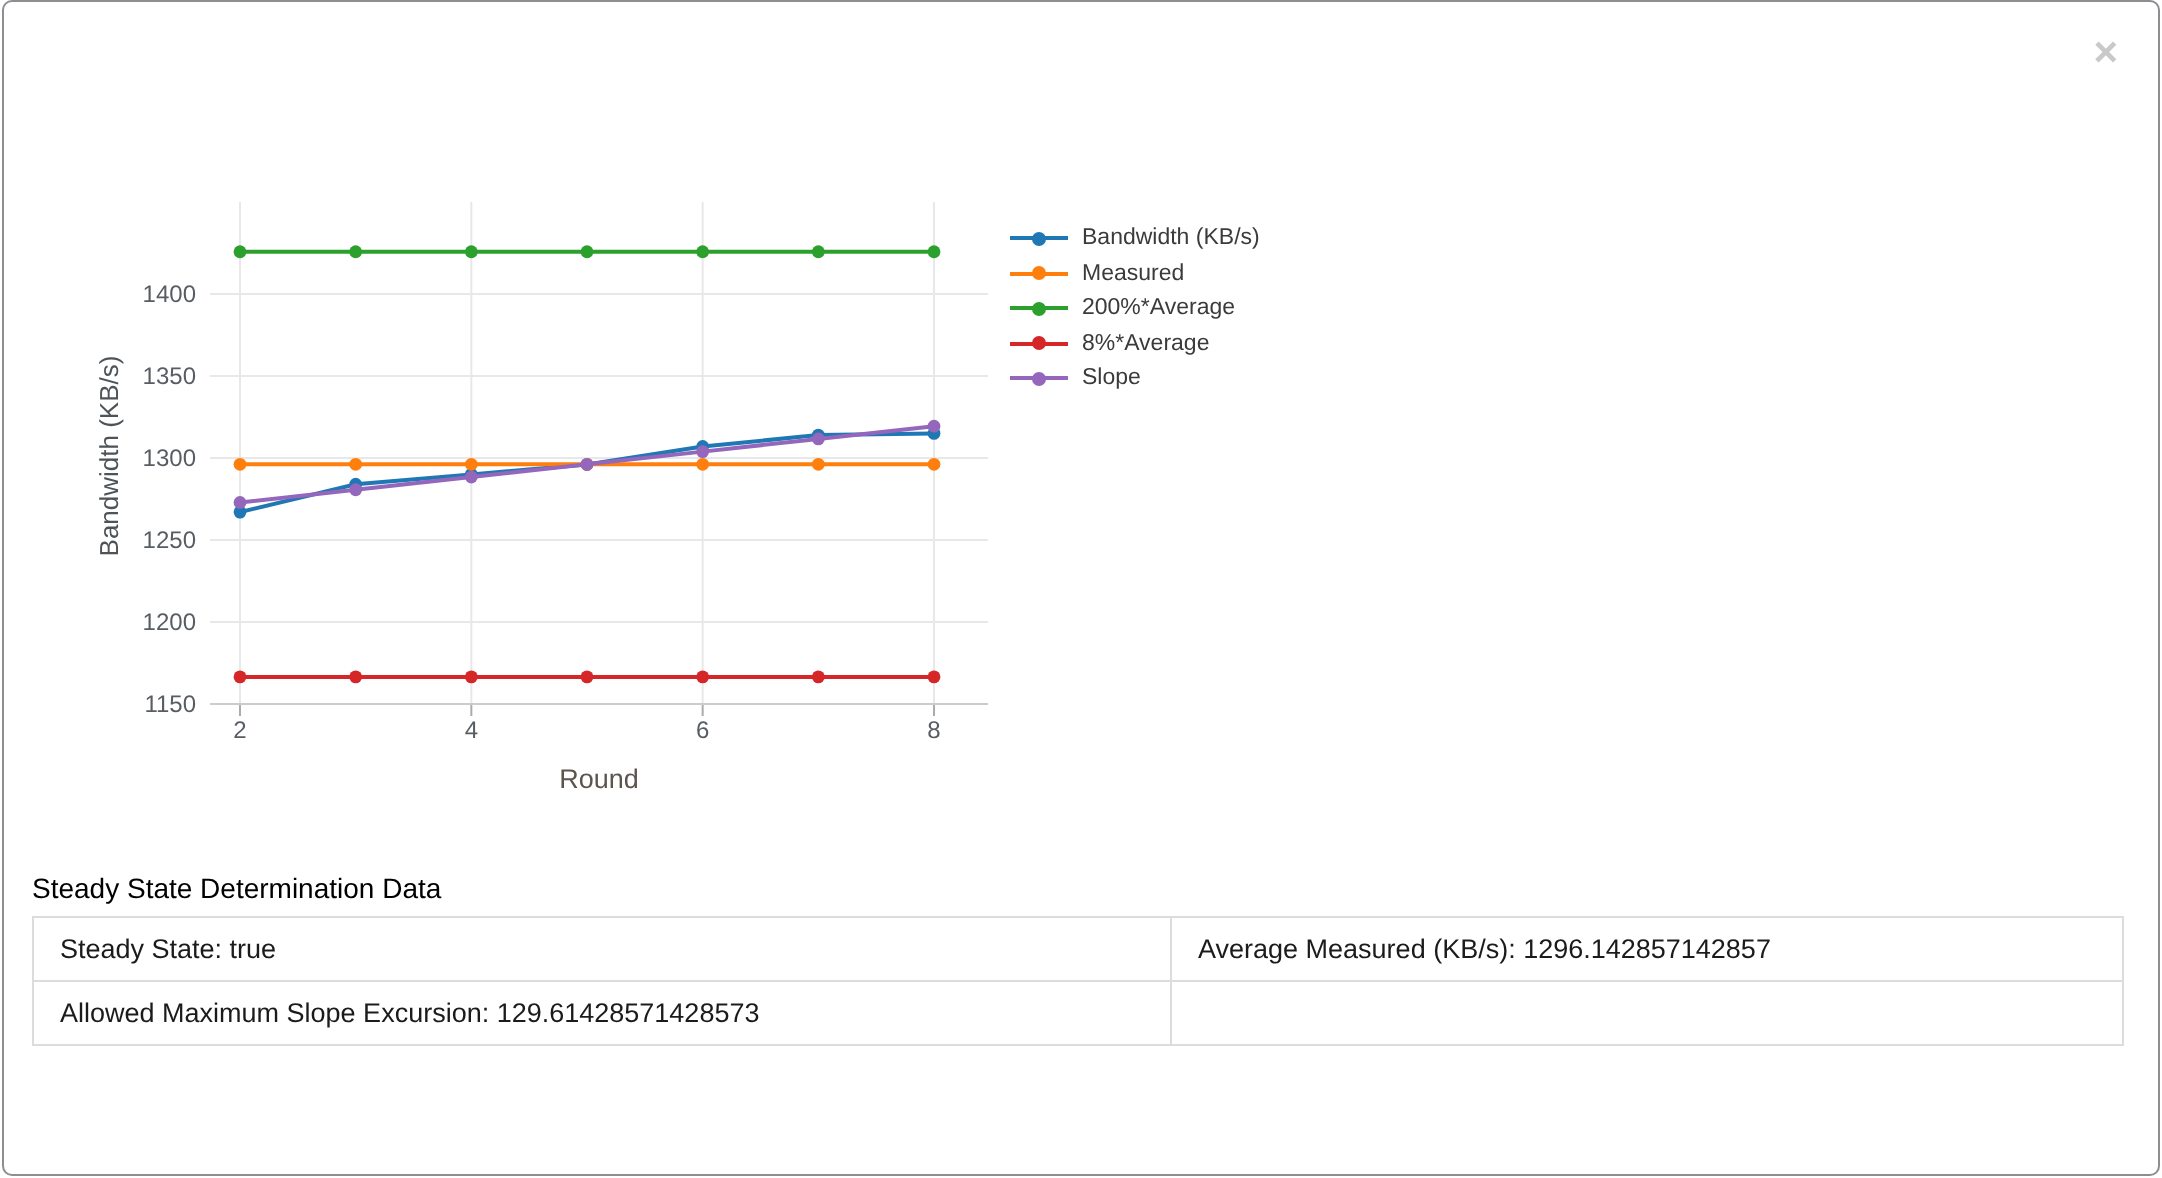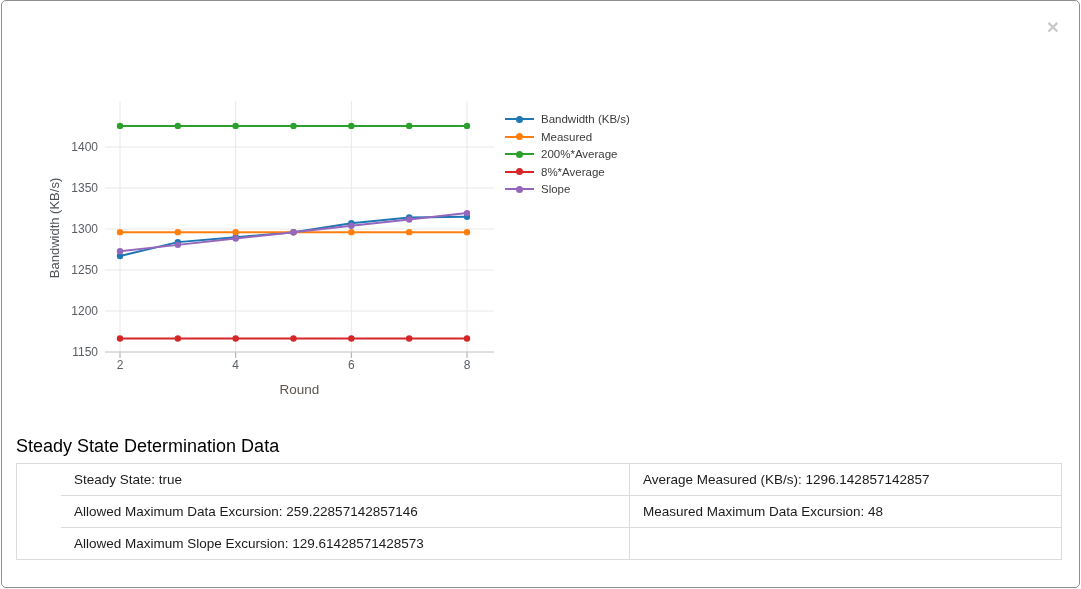--- a/index.html
+++ b/index.html
@@ -7,22 +7,22 @@
   .modal{position:absolute;left:1px;top:0px;width:1077px;height:586px;background:#fff;border:1px solid #8d8d92;border-radius:5px;overflow:hidden;}
   .close-btn{position:absolute;top:15px;right:20px;font-size:21px;font-weight:bold;color:#c9c9c9;line-height:1;cursor:pointer;user-select:none;}
   .chart-wrap{position:absolute;left:45px;top:75px;width:600px;height:335px;}
   .chart-wrap svg{position:absolute;left:0;top:0;}
   .legend{position:absolute;left:503px;top:112px;}
   .legend-item{display:flex;align-items:center;margin-bottom:5px;cursor:pointer;}
   .legend-line{position:relative;width:29px;height:2px;background:#888;flex:none;}
   .legend-dot{position:absolute;left:11px;top:-2.5px;width:7px;height:7px;border-radius:50%;background:#888;}
   .legend-label{margin-left:7px;font-size:11.5px;color:#3b3b3b;line-height:12.5px;white-space:nowrap;}
   .ss-section{position:absolute;left:14px;top:435px;width:1046px;}
-  .ss-title{font-size:18px;color:#000;margin:0 0 6px 0;}
-  .ss-table{border:1px solid #dcdcdc;background:#fff;padding-left:44px;}
+  .ss-title{font-size:14px;color:#000;margin:0 0 6px 0;}
+  .ss-table{border:1px solid #dcdcdc;background:#fff;}
   .ss-row{display:flex;border-bottom:1px solid #dcdcdc;height:31px;}
   .ss-row:last-child{border-bottom:none;}
   .ss-cell{display:flex;align-items:center;padding-left:13px;font-size:13.5px;color:#1b1b1b;box-sizing:border-box;white-space:nowrap;}
   .ss-cell.left{width:569px;border-right:1px solid #dcdcdc;}
   .ss-cell.right{flex:1;}
 </style>
 </head>
 <body>
 
 <div class="modal">
@@ -135,22 +135,18 @@
   </div>
 
   <div class="ss-section">
     <div class="ss-title">Steady State Determination Data</div>
     <div class="ss-table">
       <div class="ss-row">
         <div class="ss-cell left">Steady State: true</div>
         <div class="ss-cell right">Average Measured (KB/s): 1296.142857142857</div>
       </div>
       <div class="ss-row">
-        <div class="ss-cell left">Allowed Maximum Data Excursion: 259.22857142857146</div>
-        <div class="ss-cell right">Measured Maximum Data Excursion: 48</div>
-      </div>
-      <div class="ss-row">
         <div class="ss-cell left">Allowed Maximum Slope Excursion: 129.61428571428573</div>
       </div>
     </div>
   </div>
 
 </div>
 
 </body></html>

